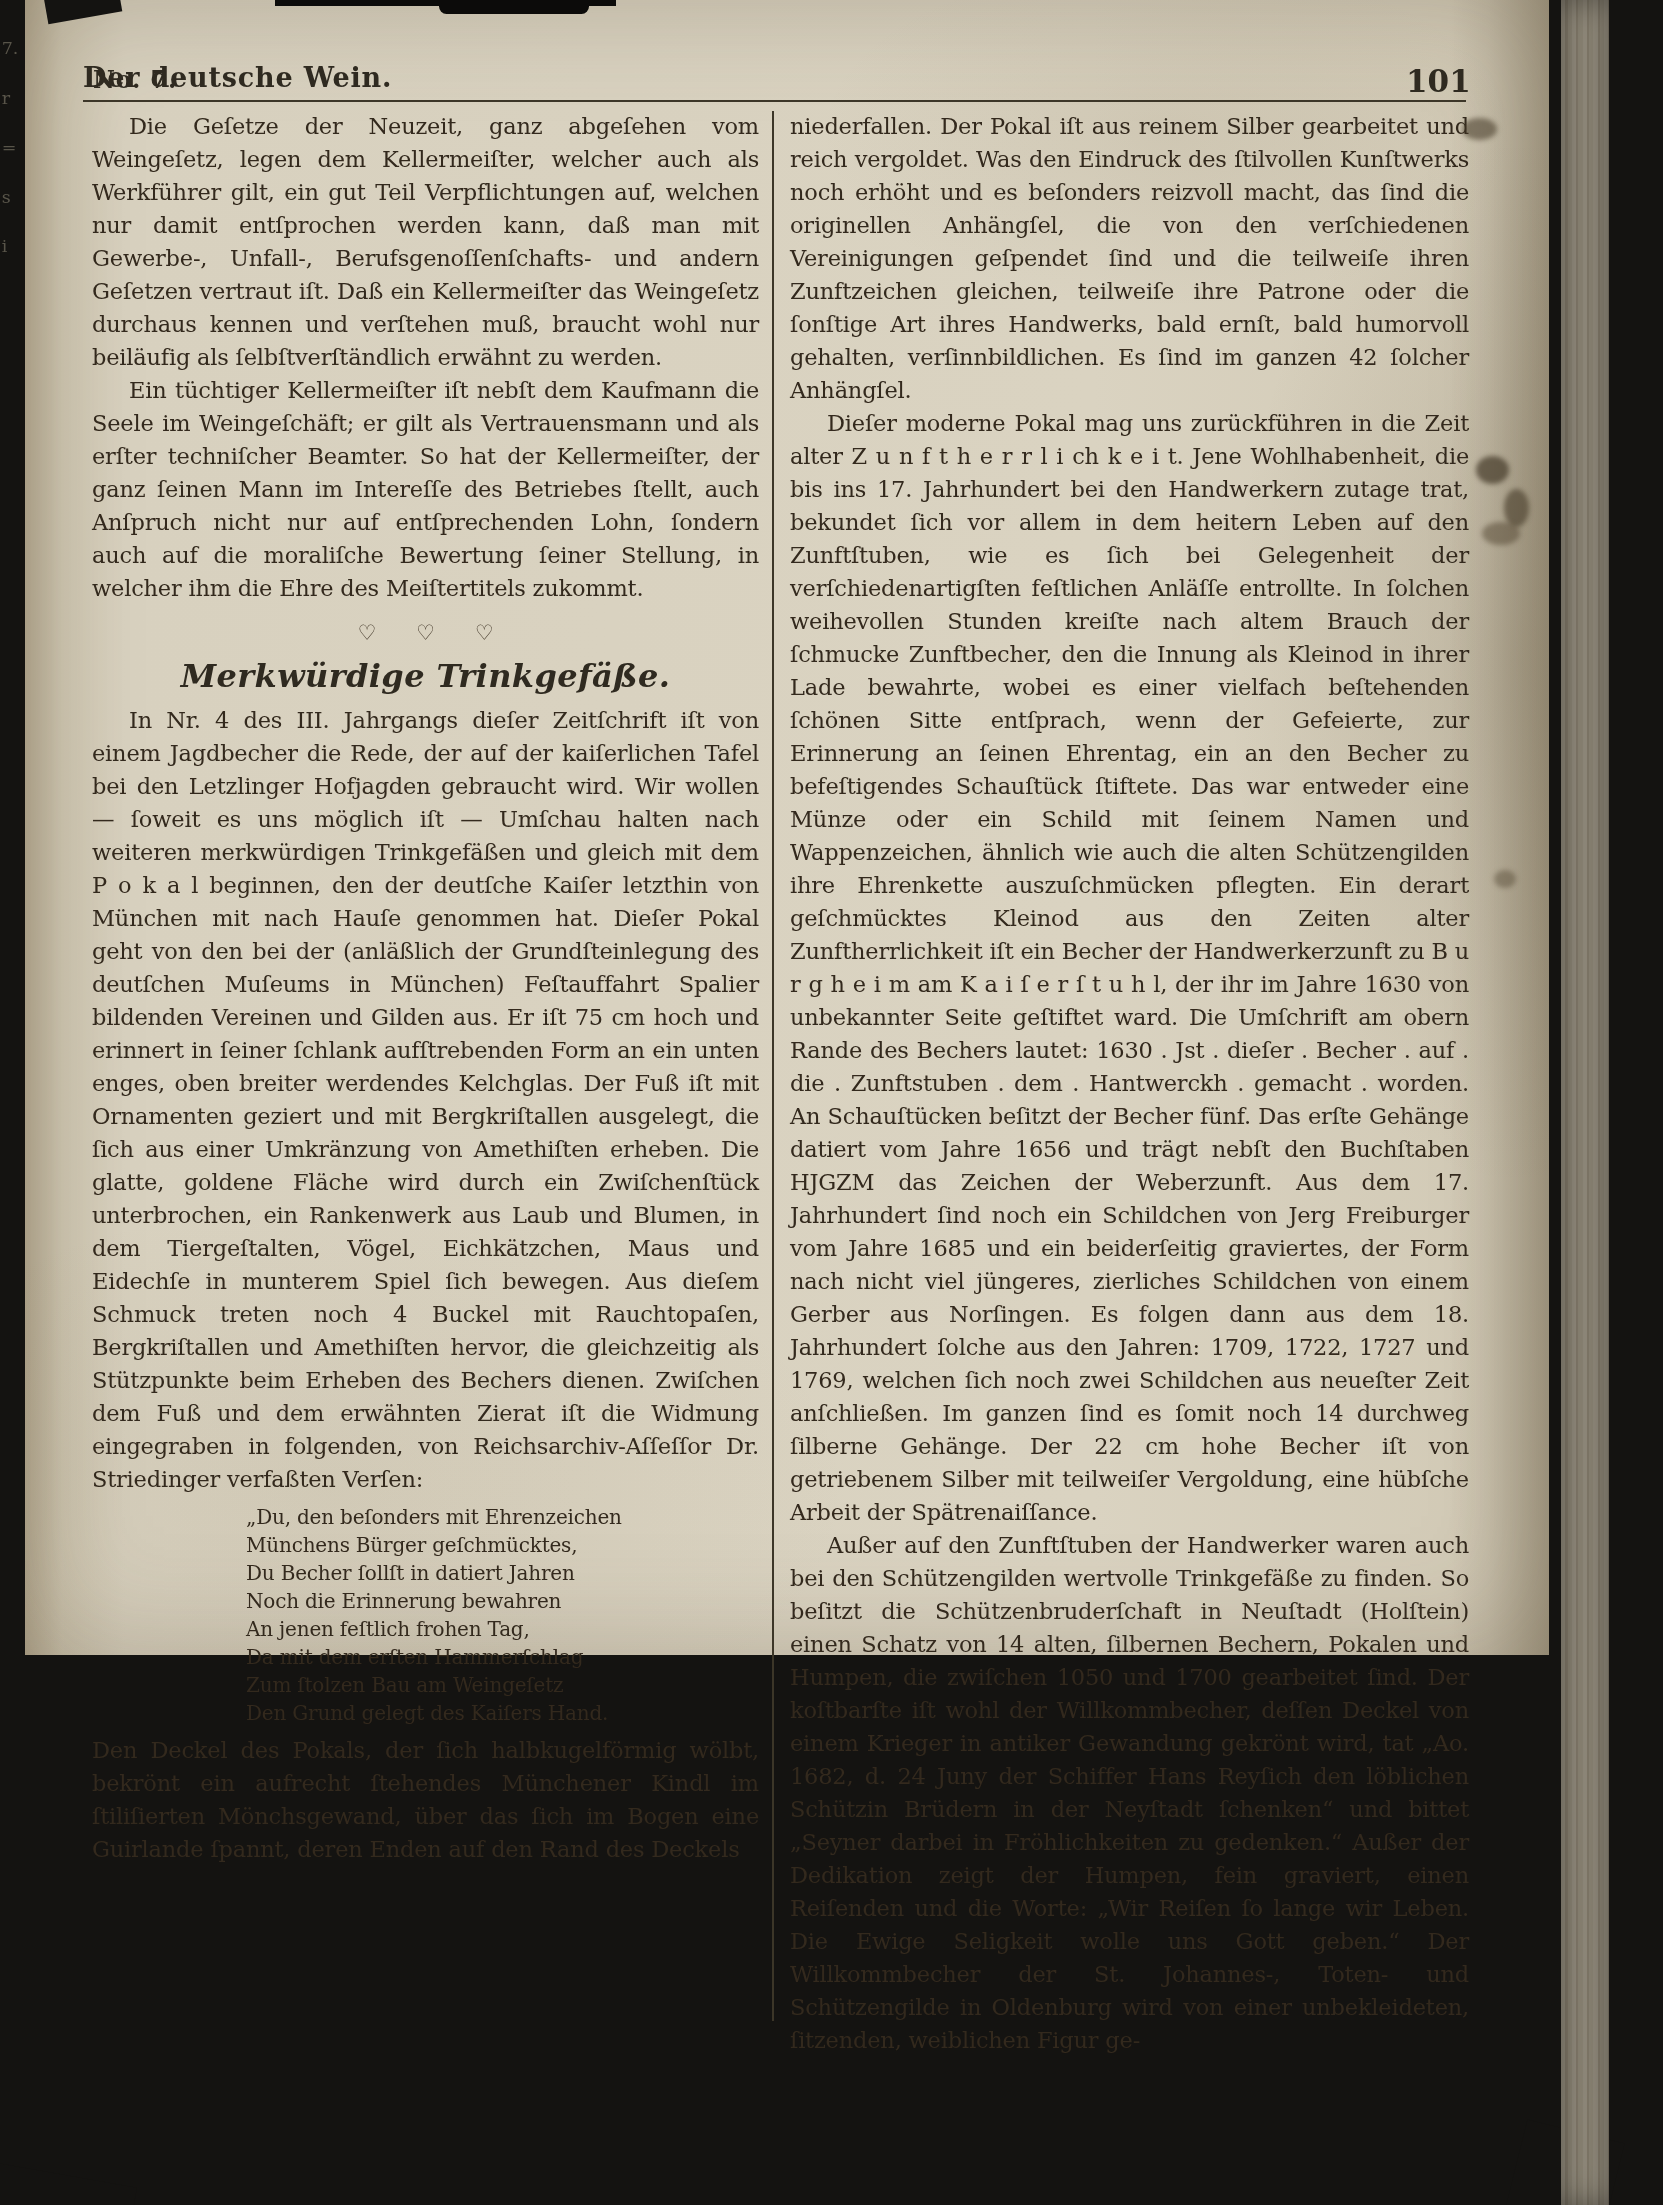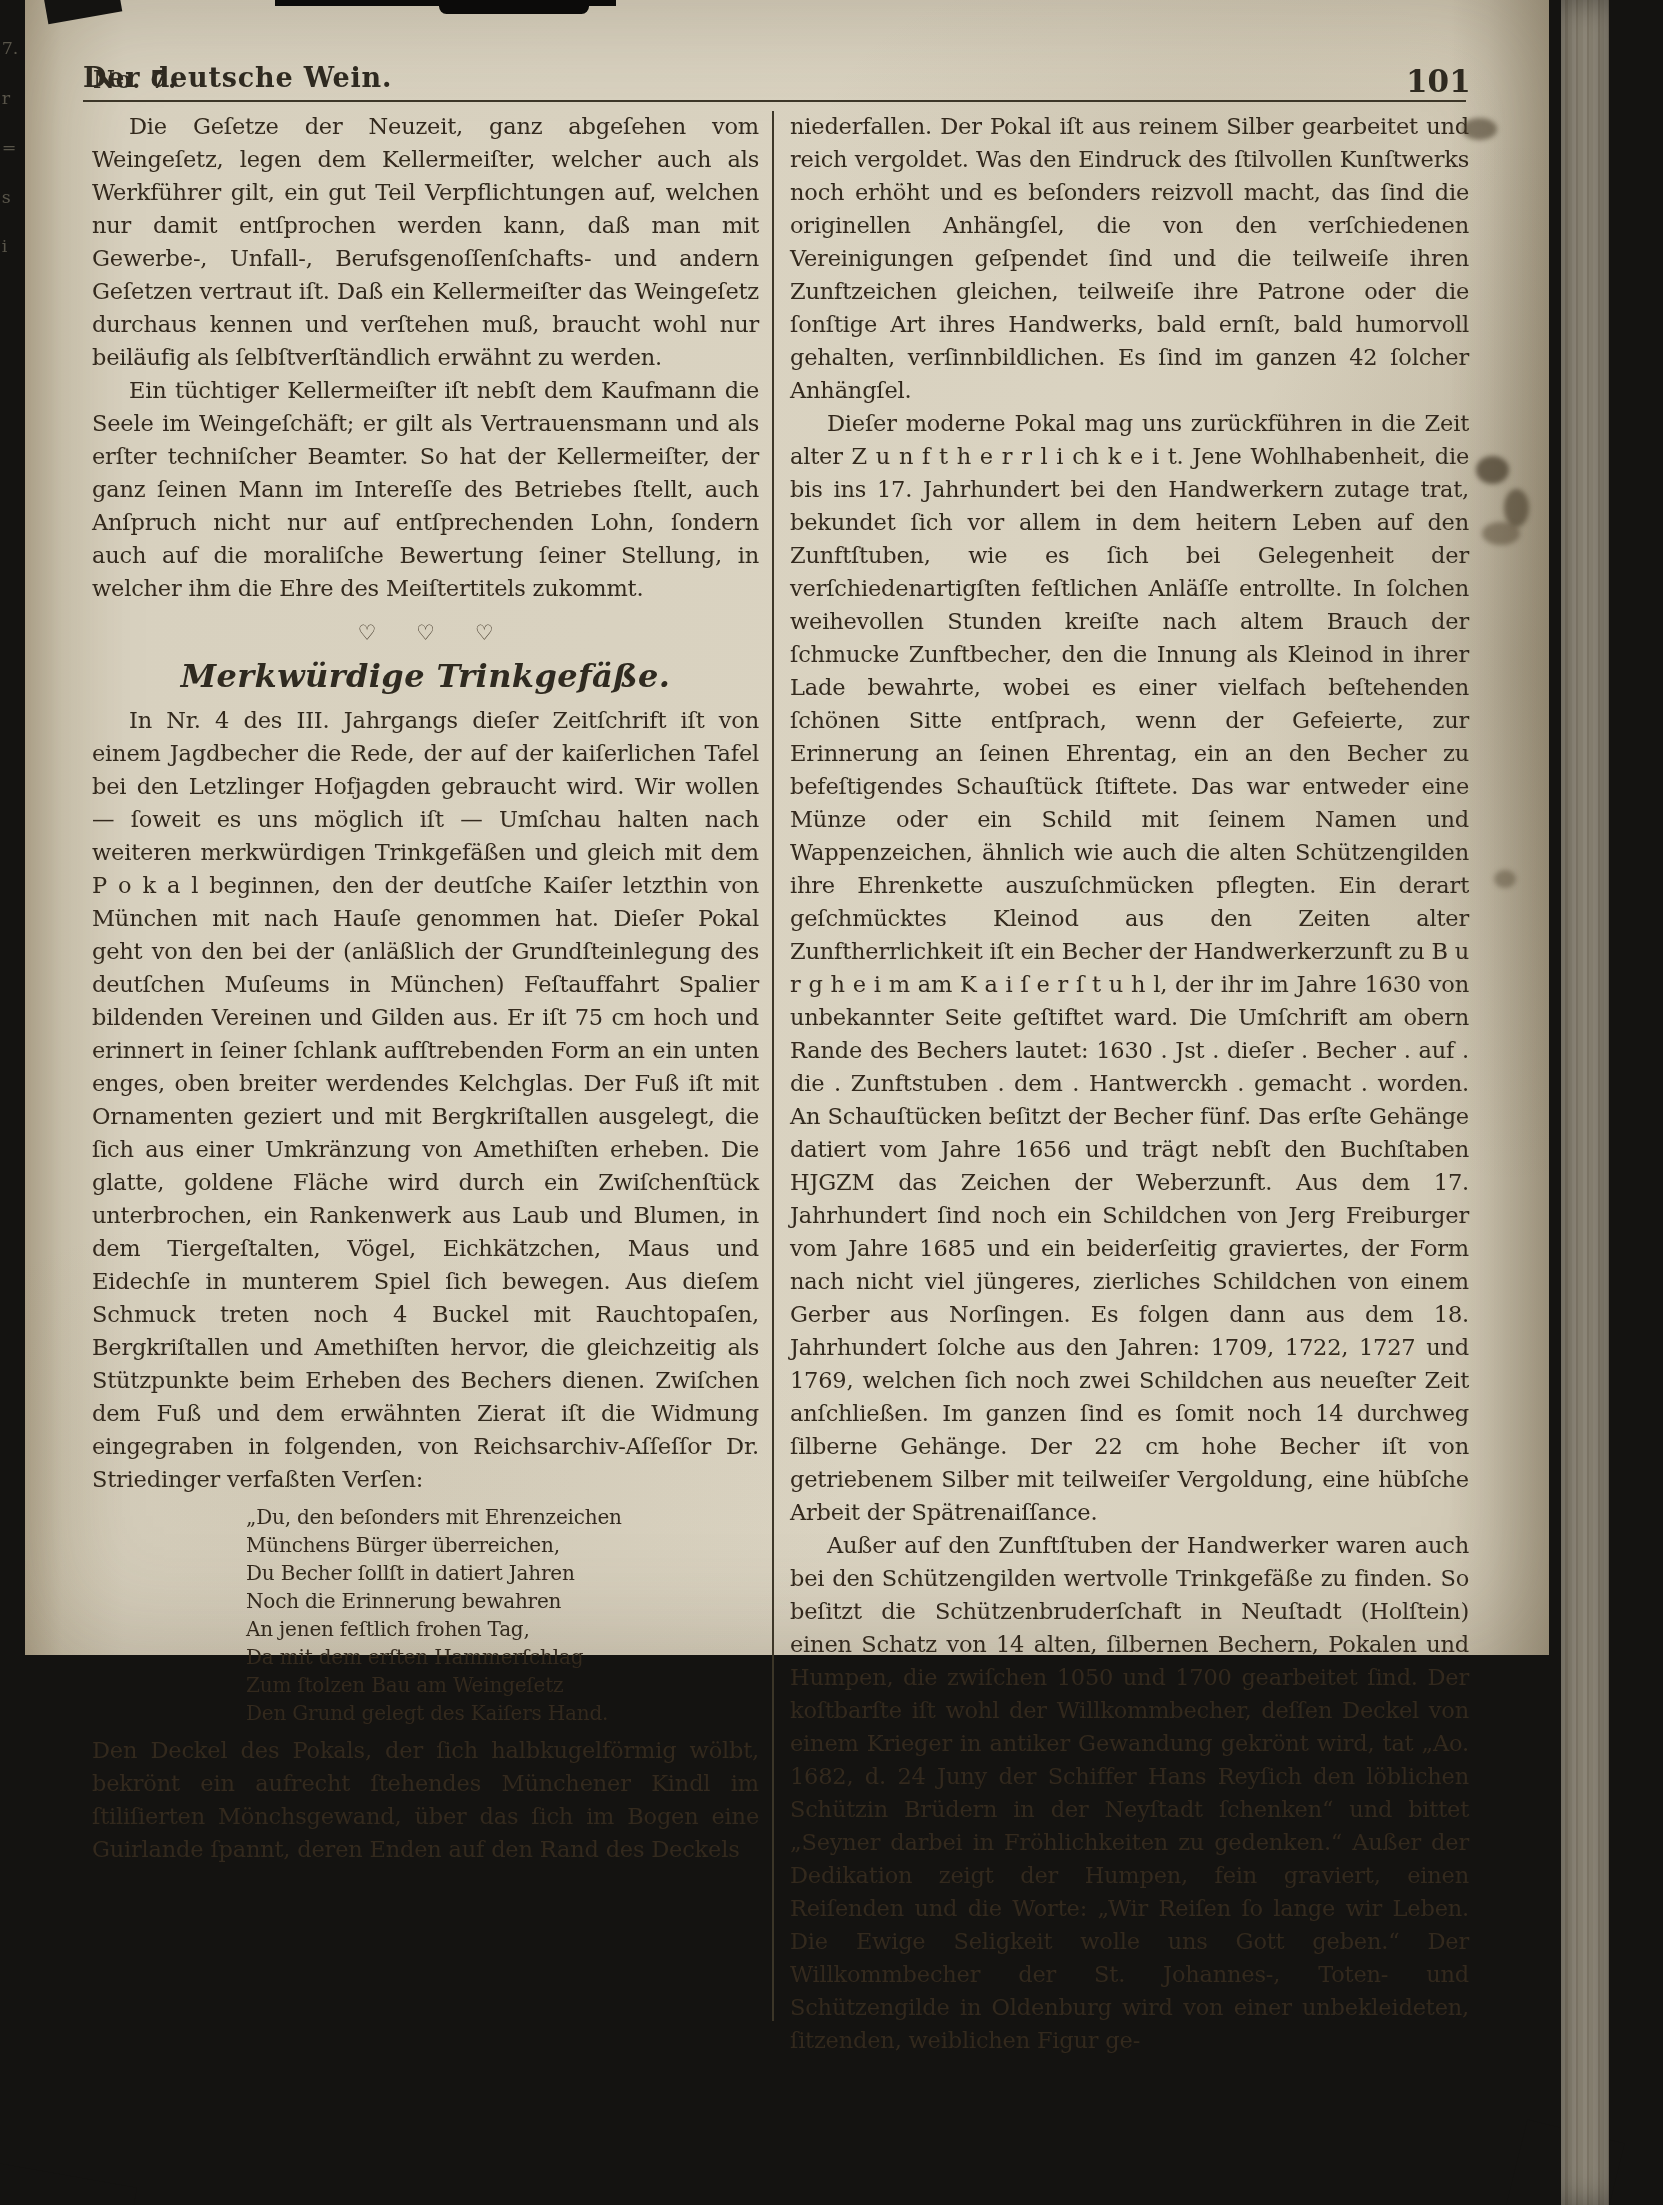--- a/index.html
+++ b/index.html
@@ -94,21 +94,21 @@
   <div class="col-divider"></div>
 
   <div class="column col-left">
     <p class="para indent">Die Geſetze der Neuzeit, ganz abgeſehen vom Weingeſetz, legen dem Kellermeiſter, welcher auch als Werkführer gilt, ein gut Teil Verpflichtungen auf, welchen nur damit entſprochen werden kann, daß man mit Gewerbe-, Unfall-, Berufsgenoſſenſchafts- und andern Geſetzen vertraut iſt. Daß ein Kellermeiſter das Weingeſetz durchaus kennen und verſtehen muß, braucht wohl nur beiläufig als ſelbſtverſtändlich erwähnt zu werden.</p>
     <p class="para indent">Ein tüchtiger Kellermeiſter iſt nebſt dem Kaufmann die Seele im Weingeſchäft; er gilt als Vertrauensmann und als erſter techniſcher Beamter. So hat der Kellermeiſter, der ganz ſeinen Mann im Intereſſe des Betriebes ſtellt, auch Anſpruch nicht nur auf entſprechenden Lohn, ſondern auch auf die moraliſche Bewertung ſeiner Stellung, in welcher ihm die Ehre des Meiſtertitels zukommt.</p>
     <div class="ornament">♡ ♡ ♡</div>
     <div class="section-heading">Merkwürdige Trinkgefäße.</div>
     <p class="para indent">In Nr. 4 des III. Jahrgangs dieſer Zeitſchrift iſt von einem Jagdbecher die Rede, der auf der kaiſerlichen Tafel bei den Letzlinger Hofjagden gebraucht wird. Wir wollen — ſoweit es uns möglich iſt — Umſchau halten nach weiteren merkwürdigen Trinkgefäßen und gleich mit dem P o k a l beginnen, den der deutſche Kaiſer letzthin von München mit nach Hauſe genommen hat. Dieſer Pokal geht von den bei der (anläßlich der Grundſteinlegung des deutſchen Muſeums in München) Feſtauffahrt Spalier bildenden Vereinen und Gilden aus. Er iſt 75 cm hoch und erinnert in ſeiner ſchlank aufſtrebenden Form an ein unten enges, oben breiter werdendes Kelchglas. Der Fuß iſt mit Ornamenten geziert und mit Bergkriſtallen ausgelegt, die ſich aus einer Umkränzung von Amethiſten erheben. Die glatte, goldene Fläche wird durch ein Zwiſchenſtück unterbrochen, ein Rankenwerk aus Laub und Blumen, in dem Tiergeſtalten, Vögel, Eichkätzchen, Maus und Eidechſe in munterem Spiel ſich bewegen. Aus dieſem Schmuck treten noch 4 Buckel mit Rauchtopaſen, Bergkriſtallen und Amethiſten hervor, die gleichzeitig als Stützpunkte beim Erheben des Bechers dienen. Zwiſchen dem Fuß und dem erwähnten Zierat iſt die Widmung eingegraben in folgenden, von Reichsarchiv-Aſſeſſor Dr. Striedinger verfaßten Verſen:</p>
     <div class="poem">
       <div class="poem-line">„Du, den beſonders mit Ehrenzeichen</div>
-      <div class="poem-line">Münchens Bürger überreichen,</div>
+      <div class="poem-line">Münchens Bürger geſchmücktes,</div>
       <div class="poem-line">Du Becher ſollſt in datiert Jahren</div>
       <div class="poem-line">Noch die Erinnerung bewahren</div>
       <div class="poem-line">An jenen feſtlich frohen Tag,</div>
       <div class="poem-line">Da mit dem erſten Hammerſchlag</div>
       <div class="poem-line">Zum ſtolzen Bau am Weingeſetz</div>
       <div class="poem-line">Den Grund gelegt des Kaiſers Hand.</div>
     </div>
     <p class="para">Den Deckel des Pokals, der ſich halbkugelförmig wölbt, bekrönt ein aufrecht ſtehendes Münchener Kindl im ſtiliſierten Mönchsgewand, über das ſich im Bogen eine Guirlande ſpannt, deren Enden auf den Rand des Deckels</p>
   </div>
 

